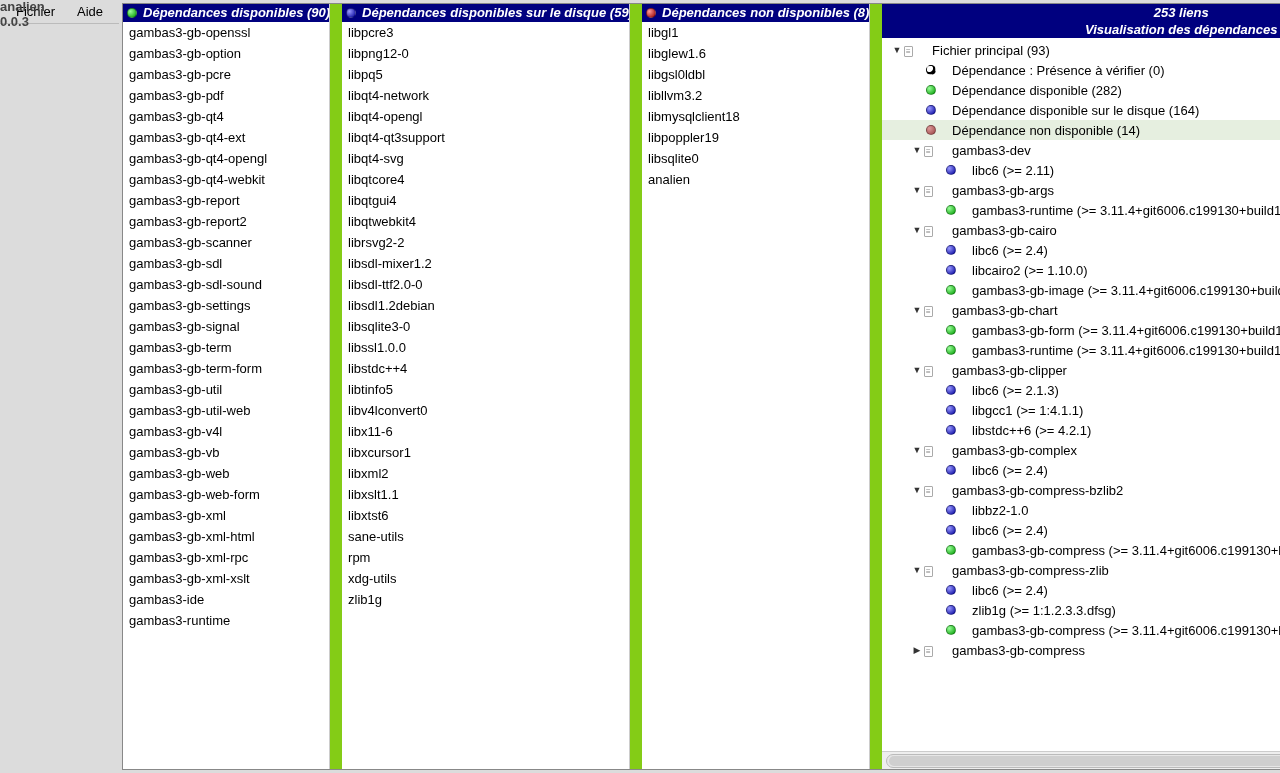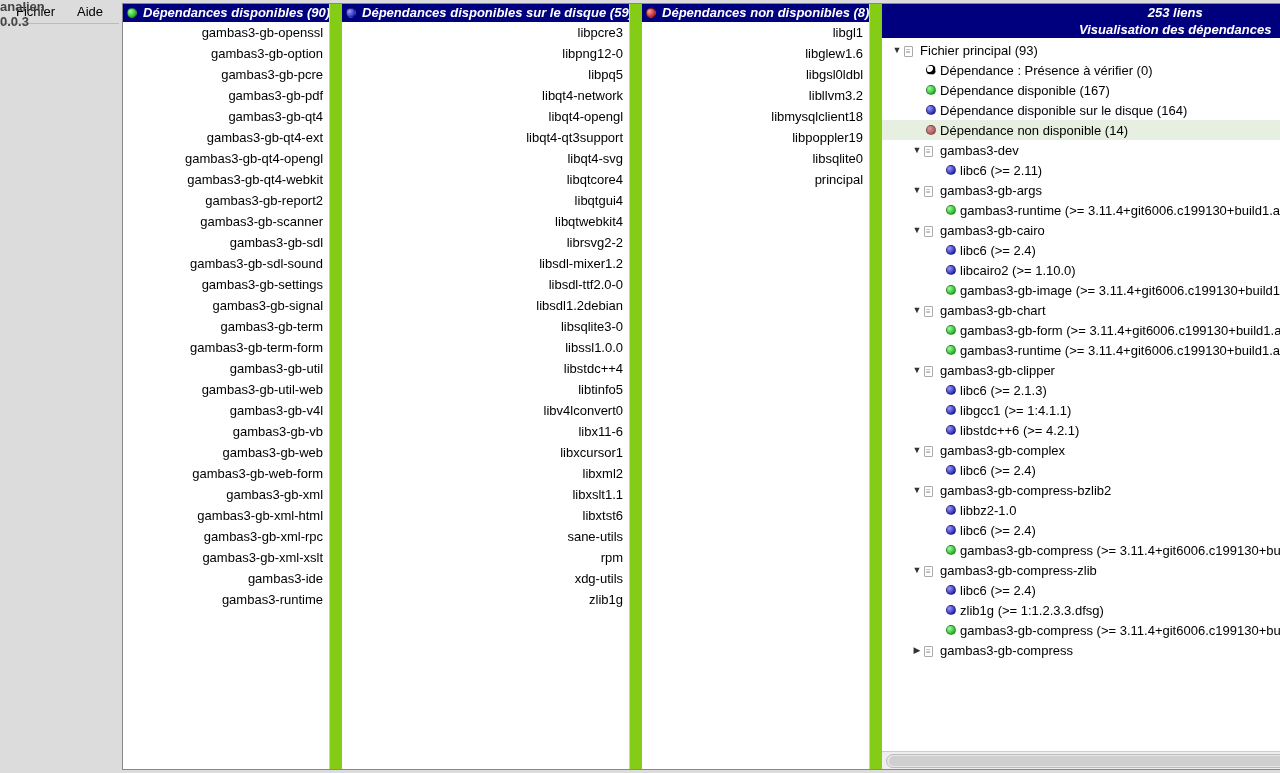--- a/index.html
+++ b/index.html
@@ -106,21 +106,20 @@
     font-style: italic;
     height: 17px;
     line-height: 17px;
     text-align: center;
   }
   .list {
     flex: 1;
     overflow-y: auto;
     background: #fff;
     min-height: 0;
-    text-align: right;
   }
   .list-item {
     padding: 3px 6px;
     white-space: nowrap;
     cursor: default;
   }
   .tree-wrap {
     flex: 1;
     display: flex;
     flex-direction: column;
@@ -155,21 +154,21 @@
     color: #888;
     font-size: 11px;
     flex-shrink: 0;
   }
   .file-icon::before { content: "≡"; display:inline-block; border:1px solid #aaa; padding:0 1px; font-size:8px; line-height:9px; border-radius:1px; }
   .row-dot {
     width: 10px; height: 10px; border-radius: 50%; margin: 0 4px 0 2px;
     border: 1px solid rgba(0,0,0,0.3);
     flex-shrink: 0;
   }
-  .tree-label { padding-right: 8px; }
+  .tree-label { padding-right: 8px; margin-left: 12px; }
   .hscroll-wrap {
     height: 18px;
     background: #eee;
     border-top: 1px solid #ccc;
     display: flex;
     align-items: center;
   }
   .hscroll {
     flex: 1;
     height: 14px;
@@ -226,20 +225,21 @@
       </div>
       <div class="list" id="list1">
           <div class="list-item">gambas3-gb-openssl</div>
           <div class="list-item">gambas3-gb-option</div>
           <div class="list-item">gambas3-gb-pcre</div>
           <div class="list-item">gambas3-gb-pdf</div>
           <div class="list-item">gambas3-gb-qt4</div>
           <div class="list-item">gambas3-gb-qt4-ext</div>
           <div class="list-item">gambas3-gb-qt4-opengl</div>
           <div class="list-item">gambas3-gb-qt4-webkit</div>
+          <div class="list-item">gambas3-gb-report</div>
           <div class="list-item">gambas3-gb-report2</div>
           <div class="list-item">gambas3-gb-scanner</div>
           <div class="list-item">gambas3-gb-sdl</div>
           <div class="list-item">gambas3-gb-sdl-sound</div>
           <div class="list-item">gambas3-gb-settings</div>
           <div class="list-item">gambas3-gb-signal</div>
           <div class="list-item">gambas3-gb-term</div>
           <div class="list-item">gambas3-gb-term-form</div>
           <div class="list-item">gambas3-gb-util</div>
           <div class="list-item">gambas3-gb-util-web</div>
@@ -299,21 +299,21 @@
         <span>Dépendances non disponibles (8)</span>
       </div>
       <div class="list" id="list3">
           <div class="list-item">libgl1</div>
           <div class="list-item">libglew1.6</div>
           <div class="list-item">libgsl0ldbl</div>
           <div class="list-item">libllvm3.2</div>
           <div class="list-item">libmysqlclient18</div>
           <div class="list-item">libpoppler19</div>
           <div class="list-item">libsqlite0</div>
-          <div class="list-item">principal</div>
+          <div class="list-item">analien</div>
         </div>
     </div>
 
     <div class="col col4">
       <div class="col-header-sub" style="text-align:center">253 liens</div>
       <div class="col-header-sub">Visualisation des dépendances</div>
       <div class="tree-wrap">
         <div class="tree" id="tree">
             <div class="tree-row" style="padding-left: 8px;">
               <span class="twisty">▼</span>
@@ -321,21 +321,21 @@
               <span class="tree-label">Fichier principal (93)</span>
             </div>
             <div class="tree-row" style="padding-left: 28px;">
               <span class="twisty"></span>
               <span class="row-dot dot-half"></span>
               <span class="tree-label">Dépendance : Présence à vérifier (0)</span>
             </div>
             <div class="tree-row" style="padding-left: 28px;">
               <span class="twisty"></span>
               <span class="row-dot dot-green"></span>
-              <span class="tree-label">Dépendance disponible (167)</span>
+              <span class="tree-label">Dépendance disponible (282)</span>
             </div>
             <div class="tree-row" style="padding-left: 28px;">
               <span class="twisty"></span>
               <span class="row-dot dot-blue"></span>
               <span class="tree-label">Dépendance disponible sur le disque (164)</span>
             </div>
             <div class="tree-row selected" style="padding-left: 28px;">
               <span class="twisty"></span>
               <span class="row-dot dot-brown"></span>
               <span class="tree-label">Dépendance non disponible (14)</span>

